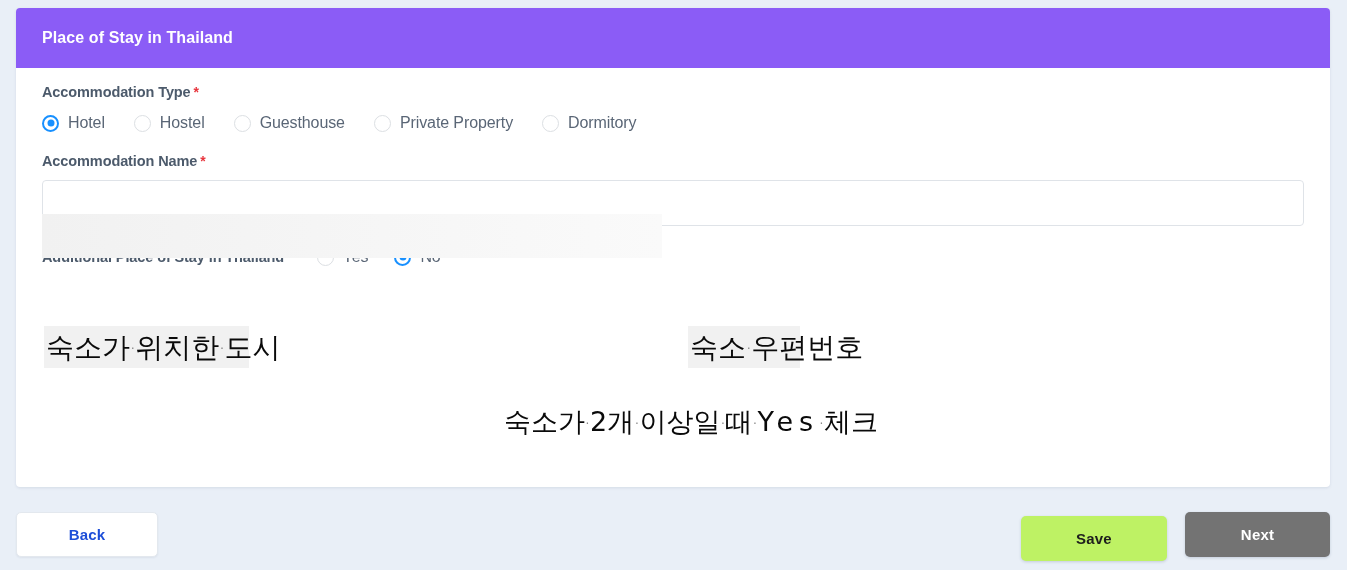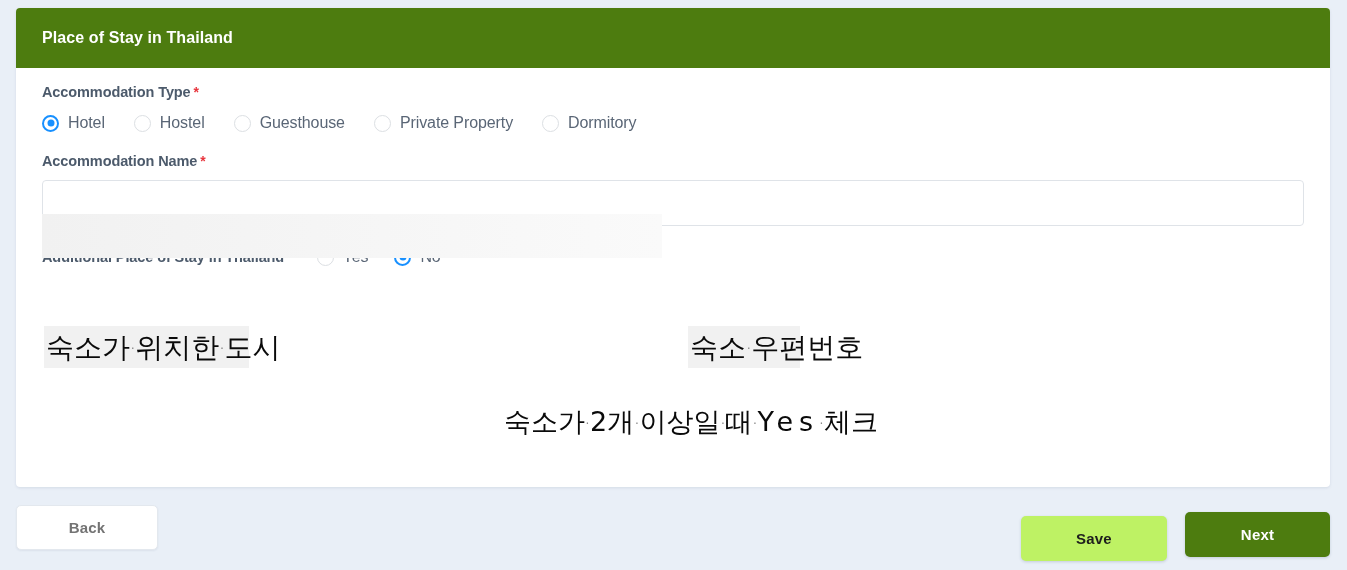--- a/index.html
+++ b/index.html
@@ -30,21 +30,21 @@
     width: 1314px;
     height: 479px;
     background: #ffffff;
     border-radius: 4px;
     box-shadow: 0 1px 3px rgba(25, 50, 90, 0.10);
     overflow: hidden;
   }
 
   .card-header {
     height: 60px;
-    background: #4d7c0f;
+    background: #8b5cf6;
     display: flex;
     align-items: center;
     padding: 0 26px;
   }
 
   .card-header-title {
     color: #ffffff;
     font-size: 16px;
     font-weight: bold;
     letter-spacing: 0.1px;
@@ -274,45 +274,45 @@
     border-radius: 5px;
     font-family: "Liberation Sans", "DejaVu Sans", sans-serif;
     font-size: 15px;
     font-weight: bold;
     cursor: pointer;
     letter-spacing: 0.2px;
   }
 
   .btn-back {
     left: 16px;
-    top: 18px;
+    top: 25px;
     width: 142px;
     height: 45px;
     background: #ffffff;
-    color: #737373;
+    color: #1d4ed8;
     border: 1px solid #e3e8ee;
     box-shadow: 0 1px 2px rgba(25, 50, 90, 0.07);
   }
 
   .btn-save {
     left: 1021px;
     top: 29px;
     width: 146px;
     height: 45px;
     background: #bef264;
     color: #1d1d1d;
     box-shadow: 0 1px 3px rgba(25, 50, 90, 0.18);
   }
 
   .btn-next {
     left: 1185px;
     top: 25px;
     width: 145px;
     height: 45px;
-    background: #4d7c0f;
+    background: #737373;
     color: #ffffff;
     box-shadow: 0 1px 3px rgba(25, 50, 90, 0.18);
   }
 </style>
 </head>
 <body>
 
 <div class="page">
 
   <div class="card">

